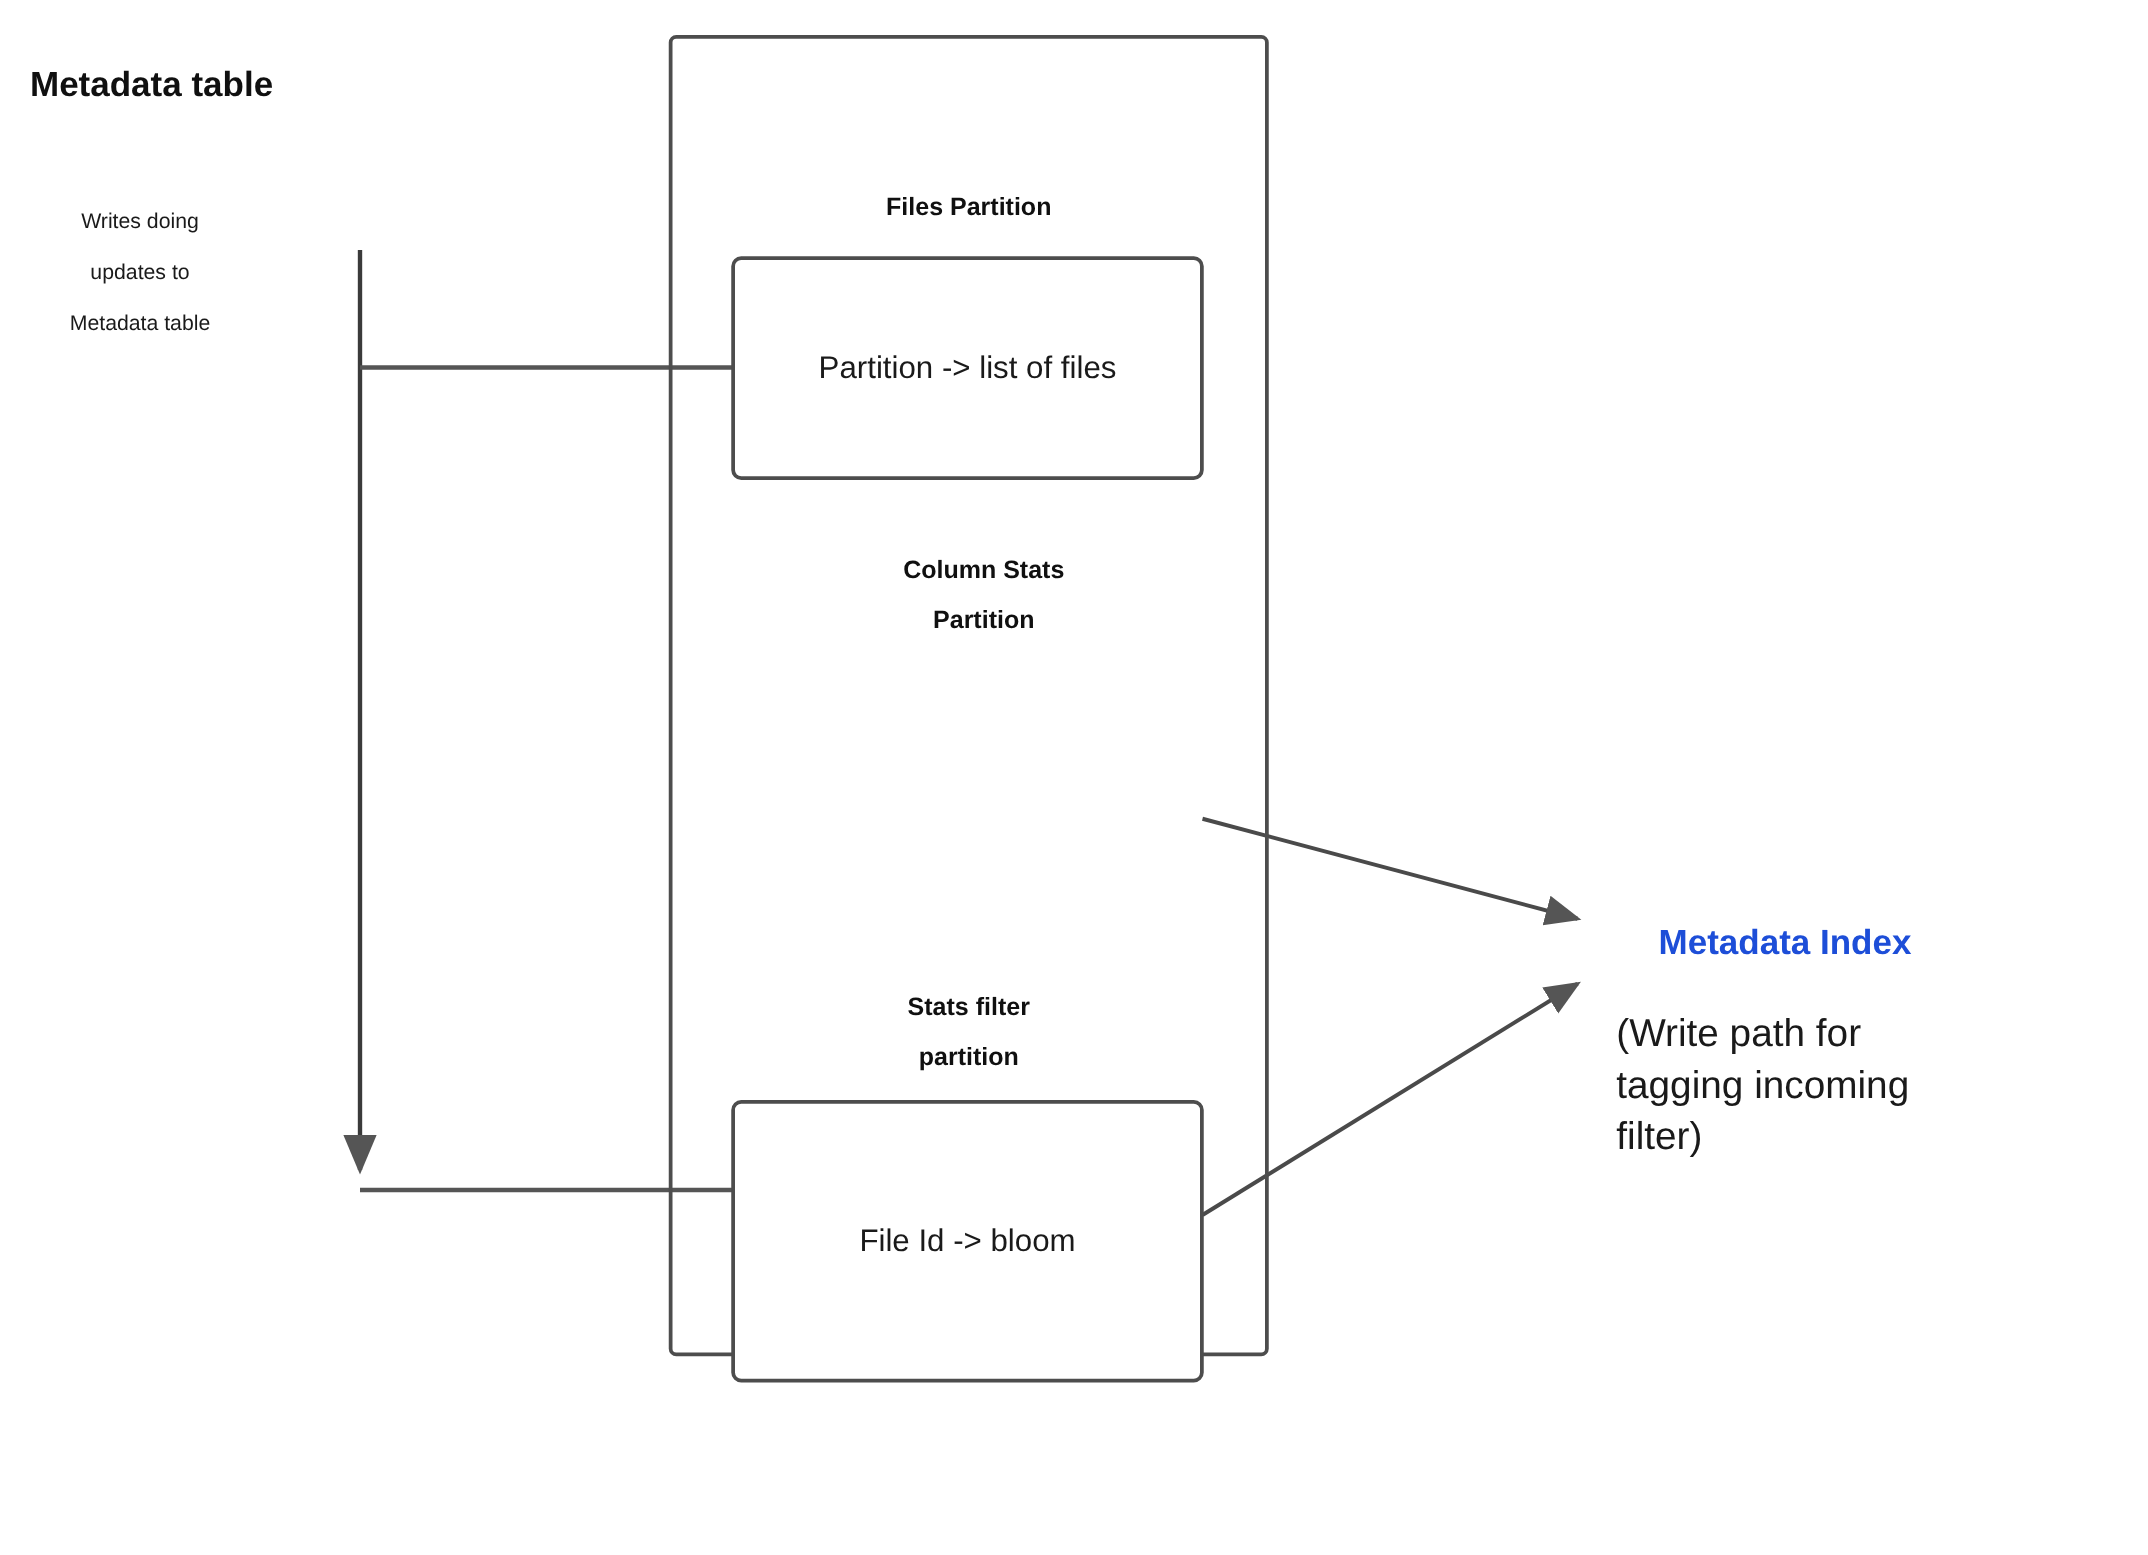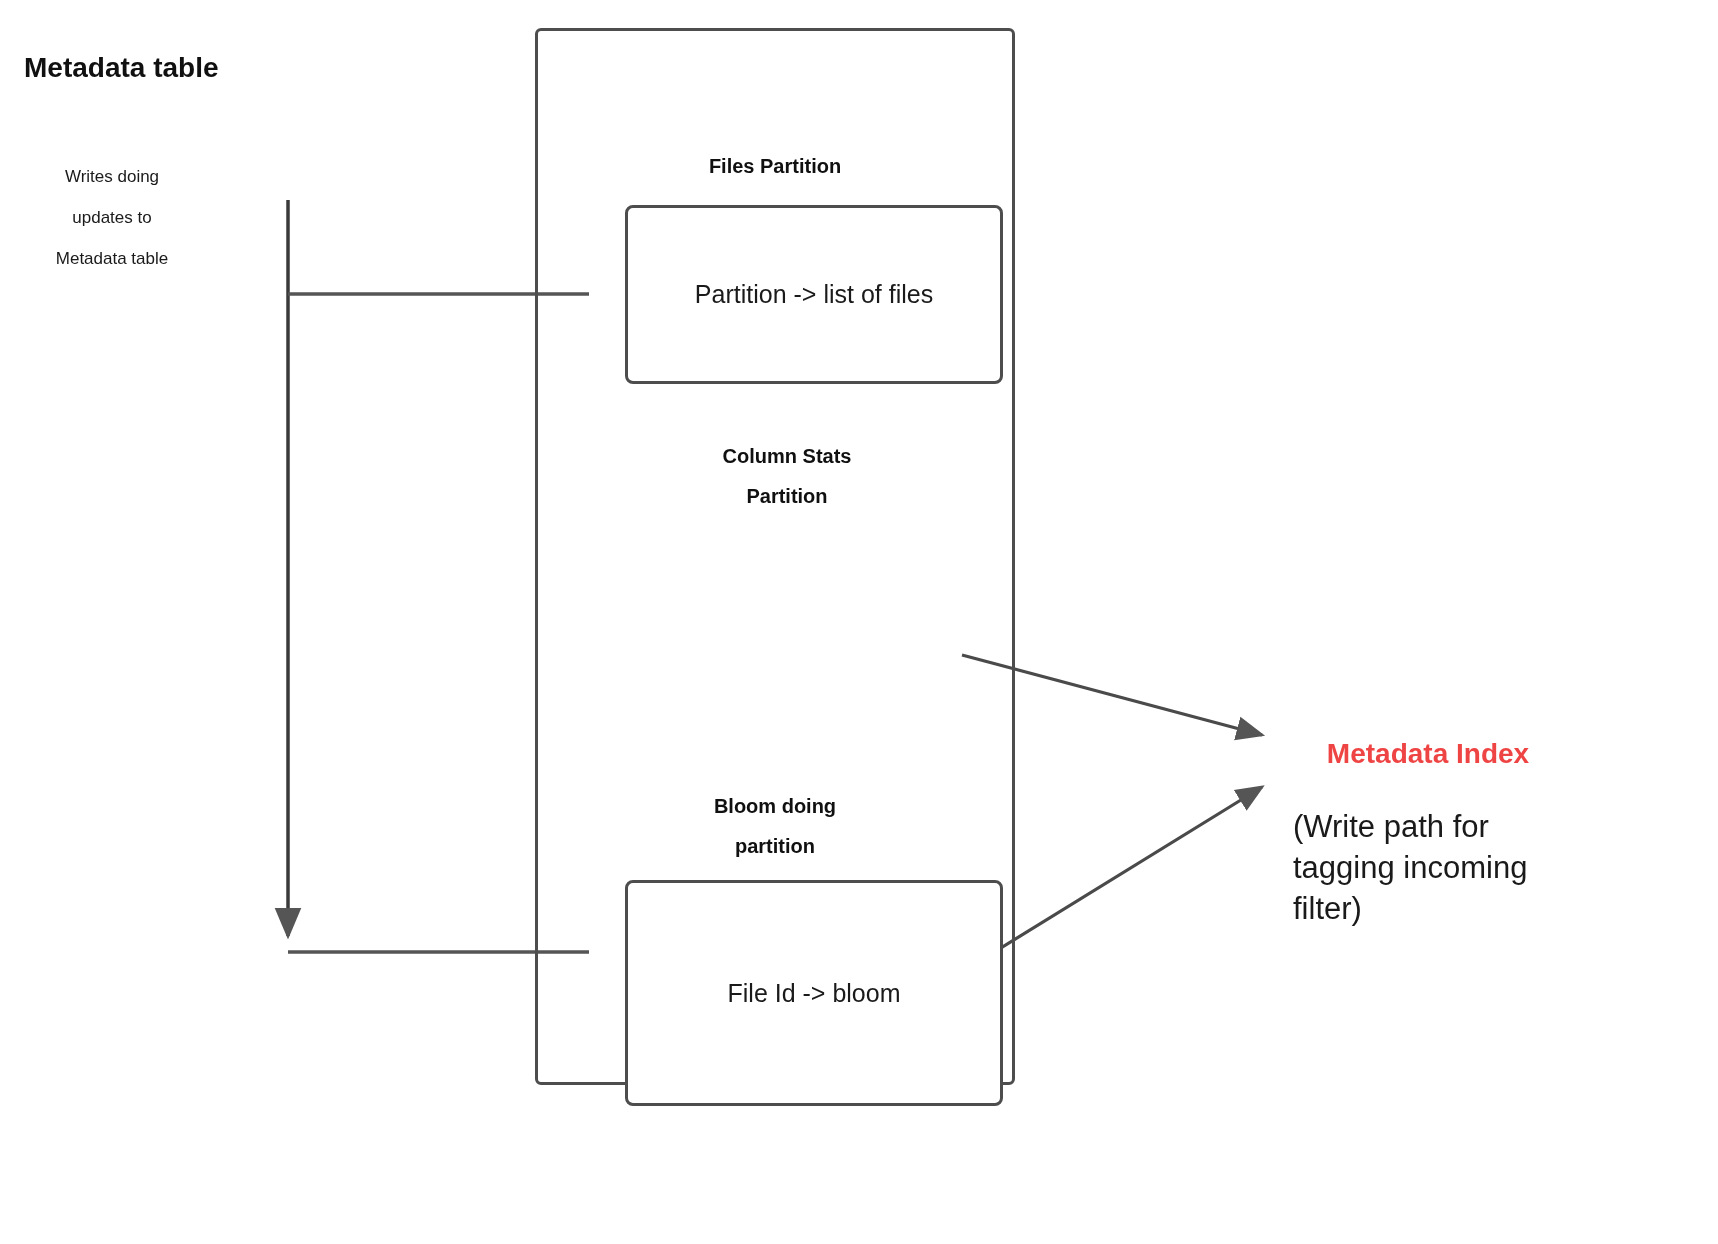--- a/index.html
+++ b/index.html
@@ -93,21 +93,20 @@
     left: 585px;
     width: 378px;
     border: 3px solid #4d4d4d;
     border-radius: 8px;
     box-sizing: border-box;
     background: #ffffff;
     display: flex;
     align-items: center;
     justify-content: center;
     text-align: center;
-    margin-left: 40px;
   }
   .partition-box .bl {
     display: block;
     font-size: 25px;
     line-height: 41px;
     color: #1a1a1a;
     white-space: pre;
   }
 
   #files-box        { top: 205px; height: 179px; }
@@ -116,21 +115,21 @@
 
   
   #metadata-index-title {
     position: absolute;
     left: 1288px;
     top: 738px;
     width: 280px;
     text-align: center;
     font-size: 28px;
     font-weight: bold;
-    color: #ef4444;
+    color: #1d4ed8;
     white-space: nowrap;
   }
   #metadata-index-caption {
     position: absolute;
     left: 1293px;
     top: 806px;
     width: 272px;
     text-align: left;
     font-size: 31px;
     line-height: 41px;
@@ -187,21 +186,21 @@
       <span class="bl">Partition -&gt; list of files</span>
     </span>
   </div>
 
   <div class="section-heading" id="column-stats-heading">
     <span class="hl">Column Stats</span>
     <span class="hl">Partition</span>
   </div>
 
   <div class="section-heading" id="bloom-heading">
-    <span class="hl">Bloom doing</span>
+    <span class="hl">Stats filter</span>
     <span class="hl">partition</span>
   </div>
   <div class="partition-box" id="bloom-box">
     <span>
       <span class="bl">File Id -&gt; bloom</span>
     </span>
   </div>
 
   <div id="metadata-index-title">Metadata Index</div>
   <div id="metadata-index-caption">

